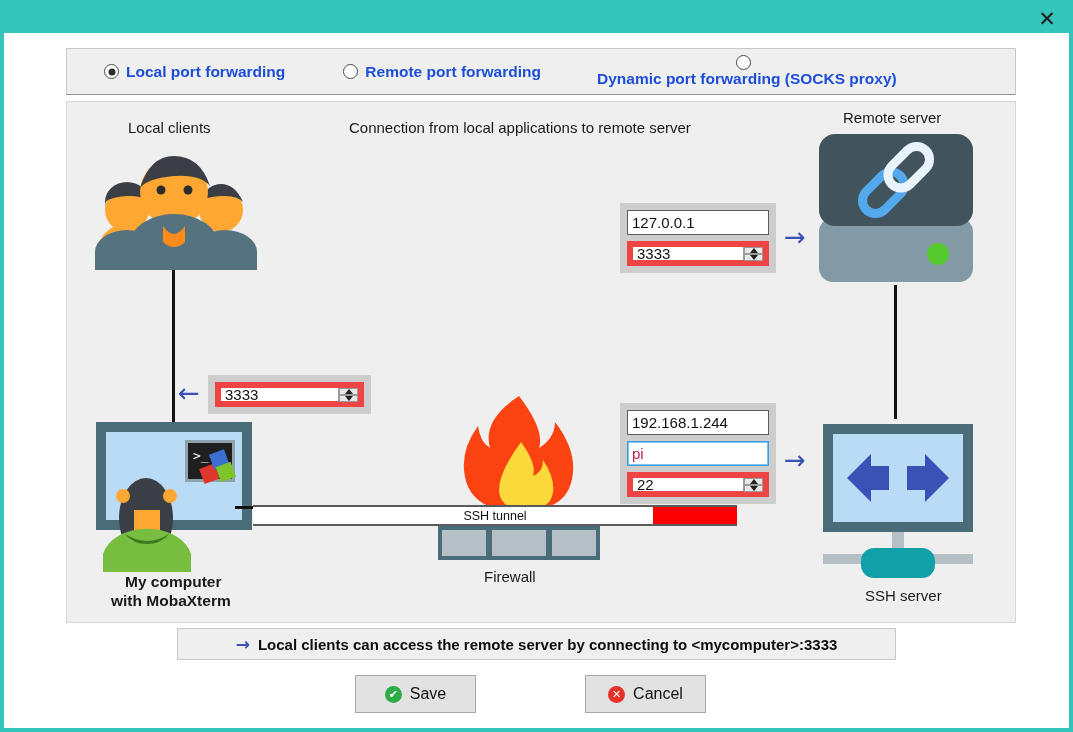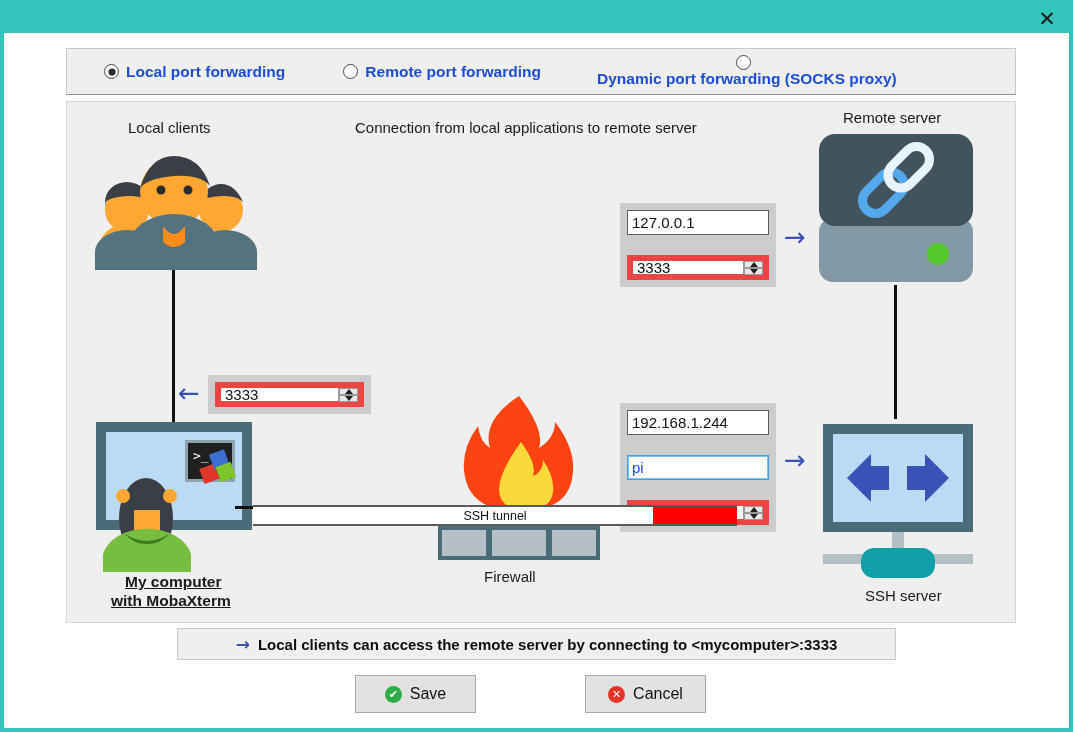--- a/index.html
+++ b/index.html
@@ -93,61 +93,61 @@
     border: 1px solid #d6d6d6;
     box-sizing: border-box;
     overflow: hidden;
   }
   .dlabel {
     position: absolute;
     font-size: 15px;
     color: #1a1a1a;
     white-space: nowrap;
   }
-  .dlabel.bold { font-weight: bold; font-size: 15.5px; text-decoration: underline; }
+  .dlabel.bold { font-weight: bold; font-size: 15.5px; }
 
   .vline {
     position: absolute;
     width: 3px;
     background: #111111;
   }
   .hline {
     position: absolute;
     height: 3px;
     background: #111111;
   }
 
   
   .field-group {
     position: absolute;
     background: #cdcdcd;
     box-sizing: border-box;
     padding: 7px;
     display: flex;
     flex-direction: column;
-    gap: 20px;
+    gap: 6px;
   }
   .txt-in {
     background: #ffffff;
     border: 1px solid #5c5c5c;
     height: 25px;
     box-sizing: border-box;
     display: flex;
     align-items: center;
     padding: 0 4px;
     font-size: 15px;
     color: #101010;
     font-family: "Liberation Sans", sans-serif;
   }
   .txt-in.focused {
     border: 1px solid #3f9fe0;
     outline: 1px solid #7fc2ef;
     outline-offset: -2px;
   }
-  .txt-in .ph { color: #1d4ed8; }
+  .txt-in .ph { color: #be185d; }
   .spin {
     background: #ffffff;
     border: 6px solid #ef4444;
     height: 25px;
     box-sizing: border-box;
     display: flex;
     align-items: stretch;
     font-size: 15px;
     color: #101010;
   }
@@ -288,21 +288,21 @@
     </label>
     <label class="radio-opt o3">
       <span class="radio-mark"></span>
       <span>Dynamic port forwarding (SOCKS proxy)</span>
     </label>
   </div>
 
   <div class="diagram">
 
     <div class="dlabel" style="left:61px; top:17px;">Local clients</div>
-    <div class="dlabel" style="left:288px; top:17px;">Connection from local applications to remote server</div>
+    <div class="dlabel" style="left:282px; top:17px;">Connection from local applications to remote server</div>
     <div class="dlabel" style="left:776px; top:7px;">Remote server</div>
     <div class="dlabel bold" style="left:58px; top:471px;">My computer</div>
     <div class="dlabel bold" style="left:44px; top:490px;">with MobaXterm</div>
     <div class="dlabel" style="left:417px; top:466px;">Firewall</div>
     <div class="dlabel" style="left:798px; top:485px;">SSH server</div>
 
     <div class="vline" style="left:105px; top:165px; height:168px;"></div>
     <div class="vline" style="left:827px; top:183px; height:134px;"></div>
 
     <svg style="position:absolute; left:22px; top:38px;" width="170" height="130" viewBox="0 0 170 130">

